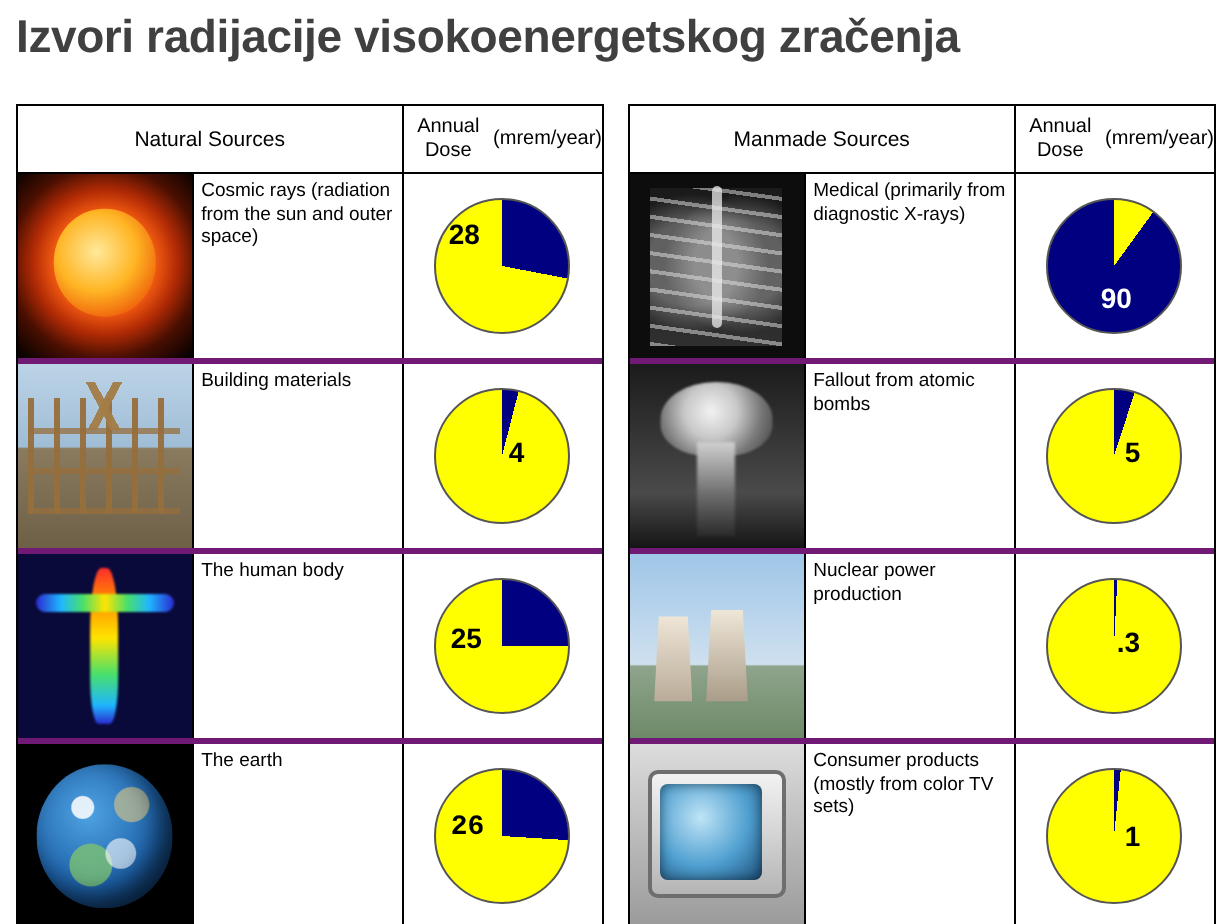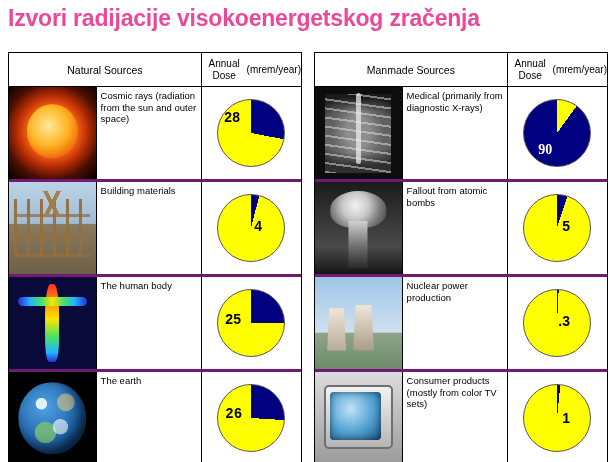--- a/index.html
+++ b/index.html
@@ -19,21 +19,21 @@
     height: 462px;
     background: #ffffff;
   }
   .title {
     position: absolute;
     left: 8px;
     top: 5px;
     width: 600px;
     font-size: 23px;
     font-weight: bold;
-    color: #ec4899;
+    color: #404040;
     letter-spacing: -0.2px;
     white-space: nowrap;
   }
   .tables {
     position: absolute;
     left: 8px;
     top: 52px;
     width: 600px;
     height: 413px;
     display: flex;
@@ -364,21 +364,21 @@
         </div>
       </div>
 
       <div class="row">
         <div class="cell-img">
             <div class="art art-xray"></div>
           </div>
         <div class="cell-label">Medical (primarily from diagnostic X-rays)</div>
         <div class="cell-chart">
           <div class="pie" style="background: conic-gradient(#ffff00 0turn 0.10turn, #000080 0.10turn 1turn); border:1px solid #555;">
-            <span class="val on-dark" style="left:14px; top:44px;font-family:Liberation Serif, serif;">90</span>
+            <span class="val on-dark" style="left:26px; top:44px;">90</span>
           </div>
         </div>
       </div>
 
       <div class="row">
         <div class="cell-img">
             <div class="art art-bomb"></div>
           </div>
         <div class="cell-label">Fallout from atomic bombs</div>
         <div class="cell-chart">

